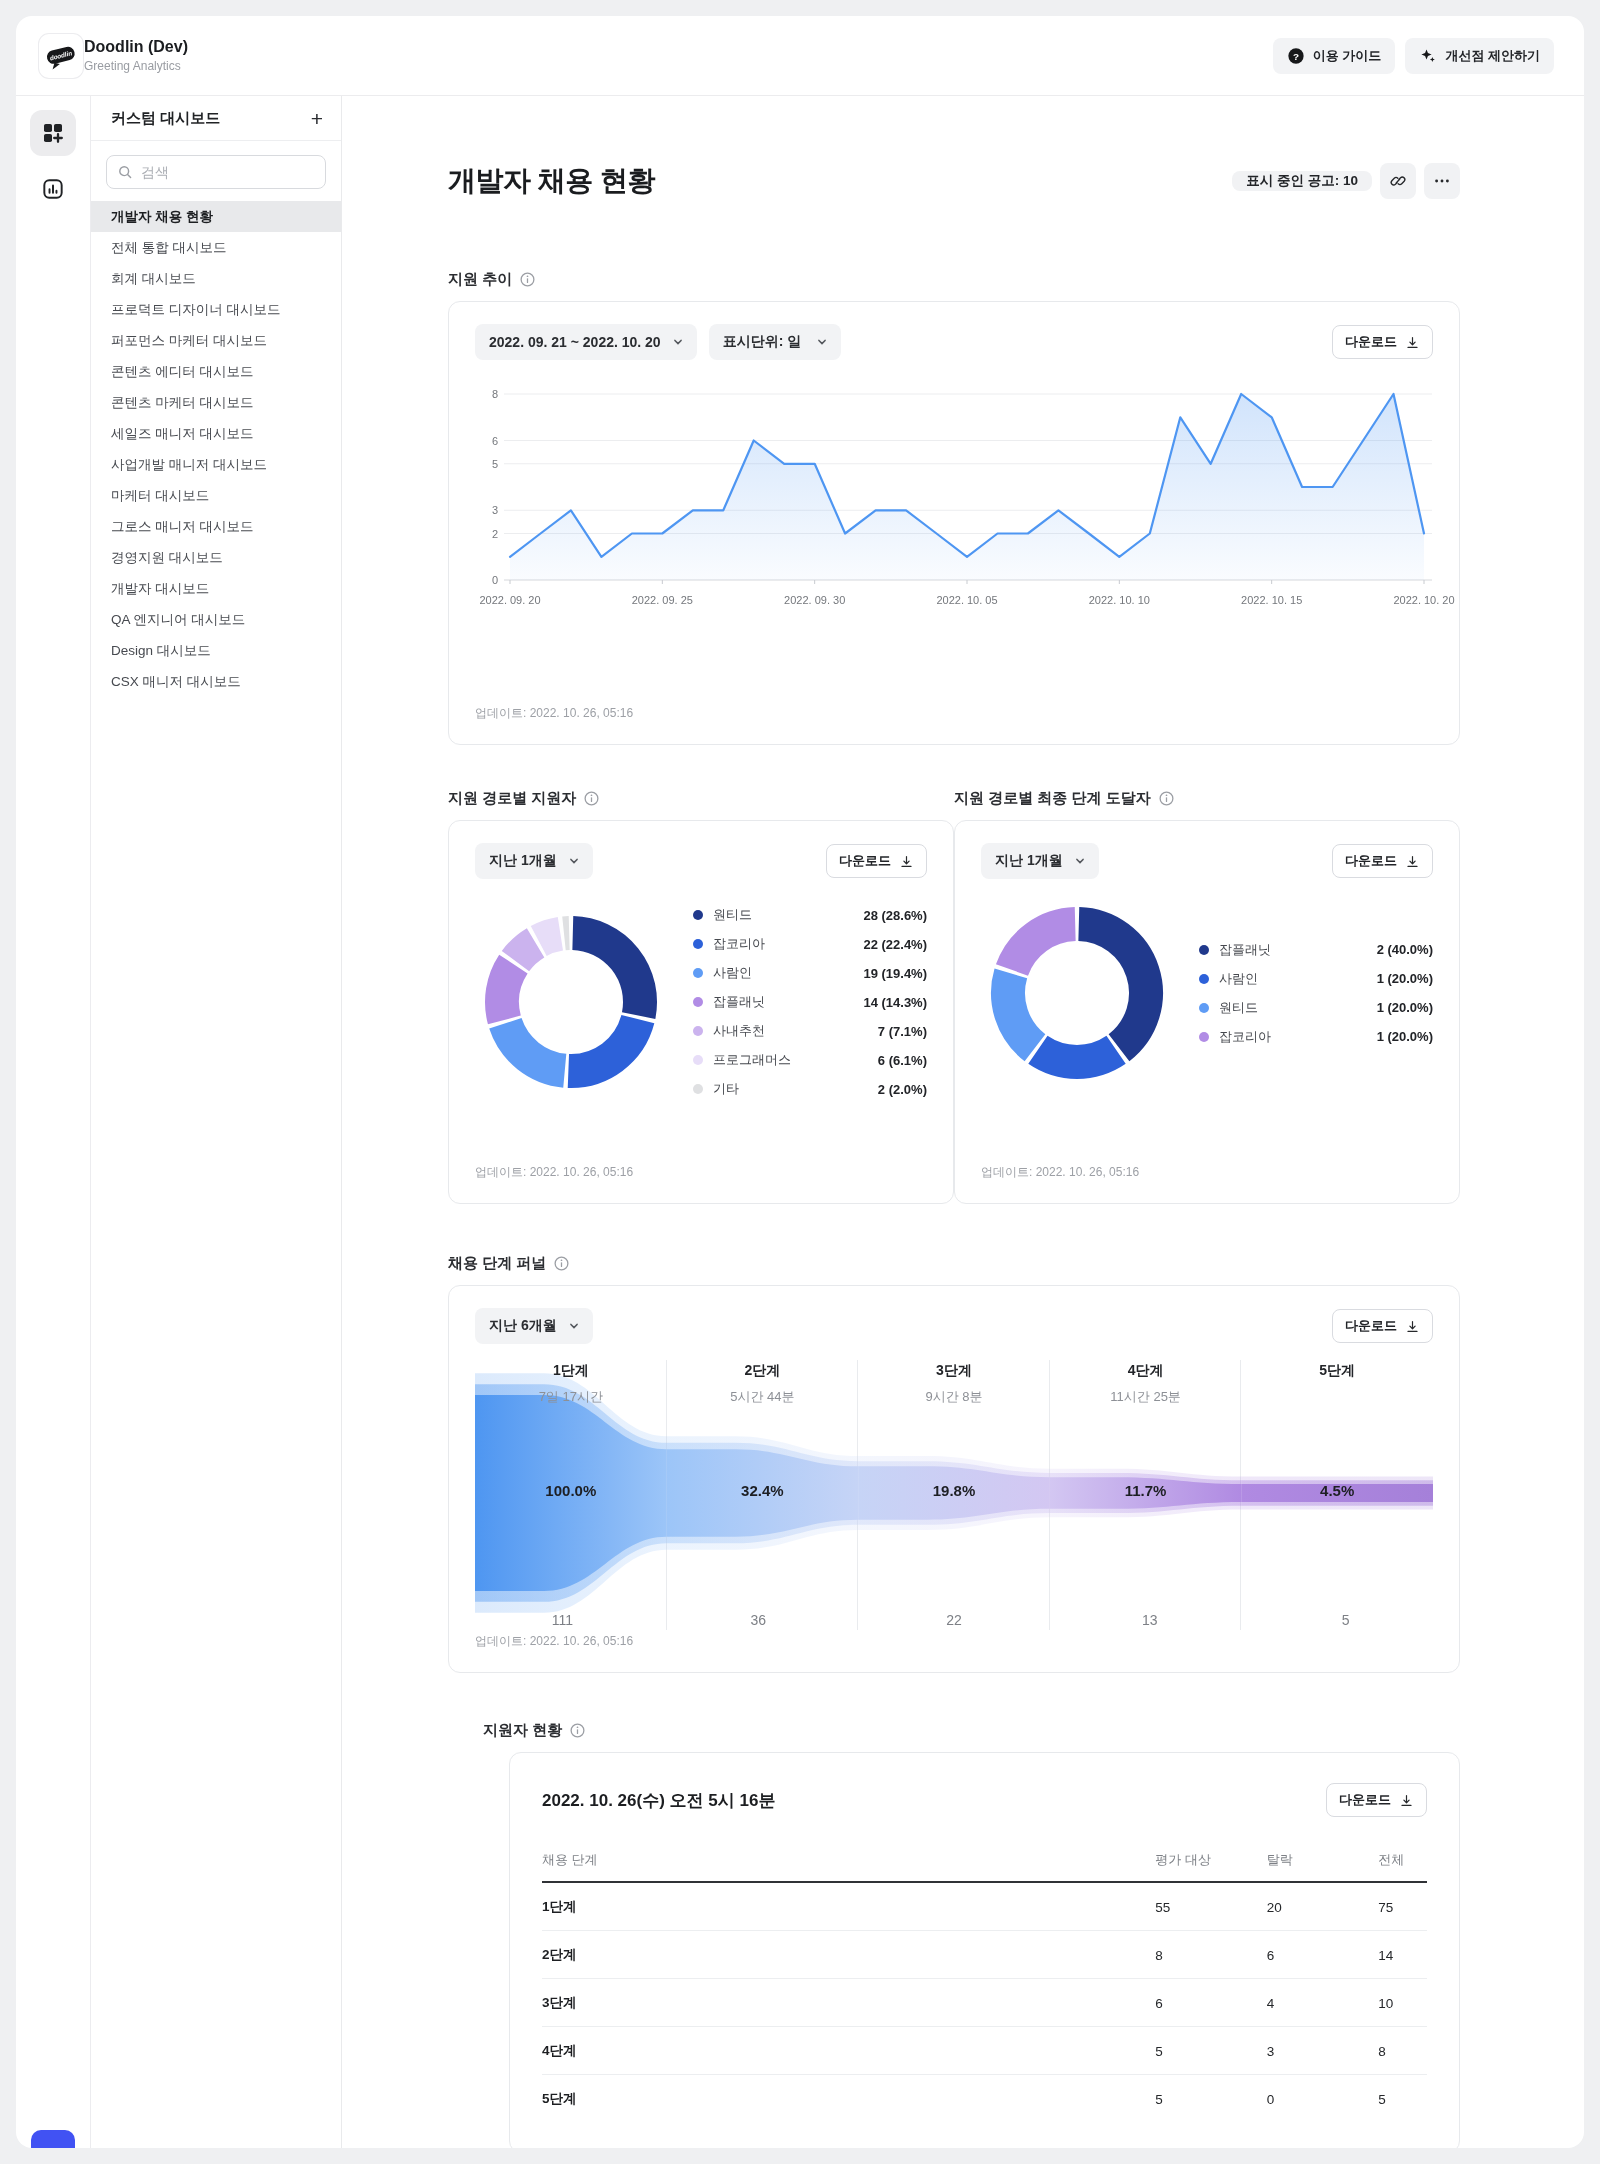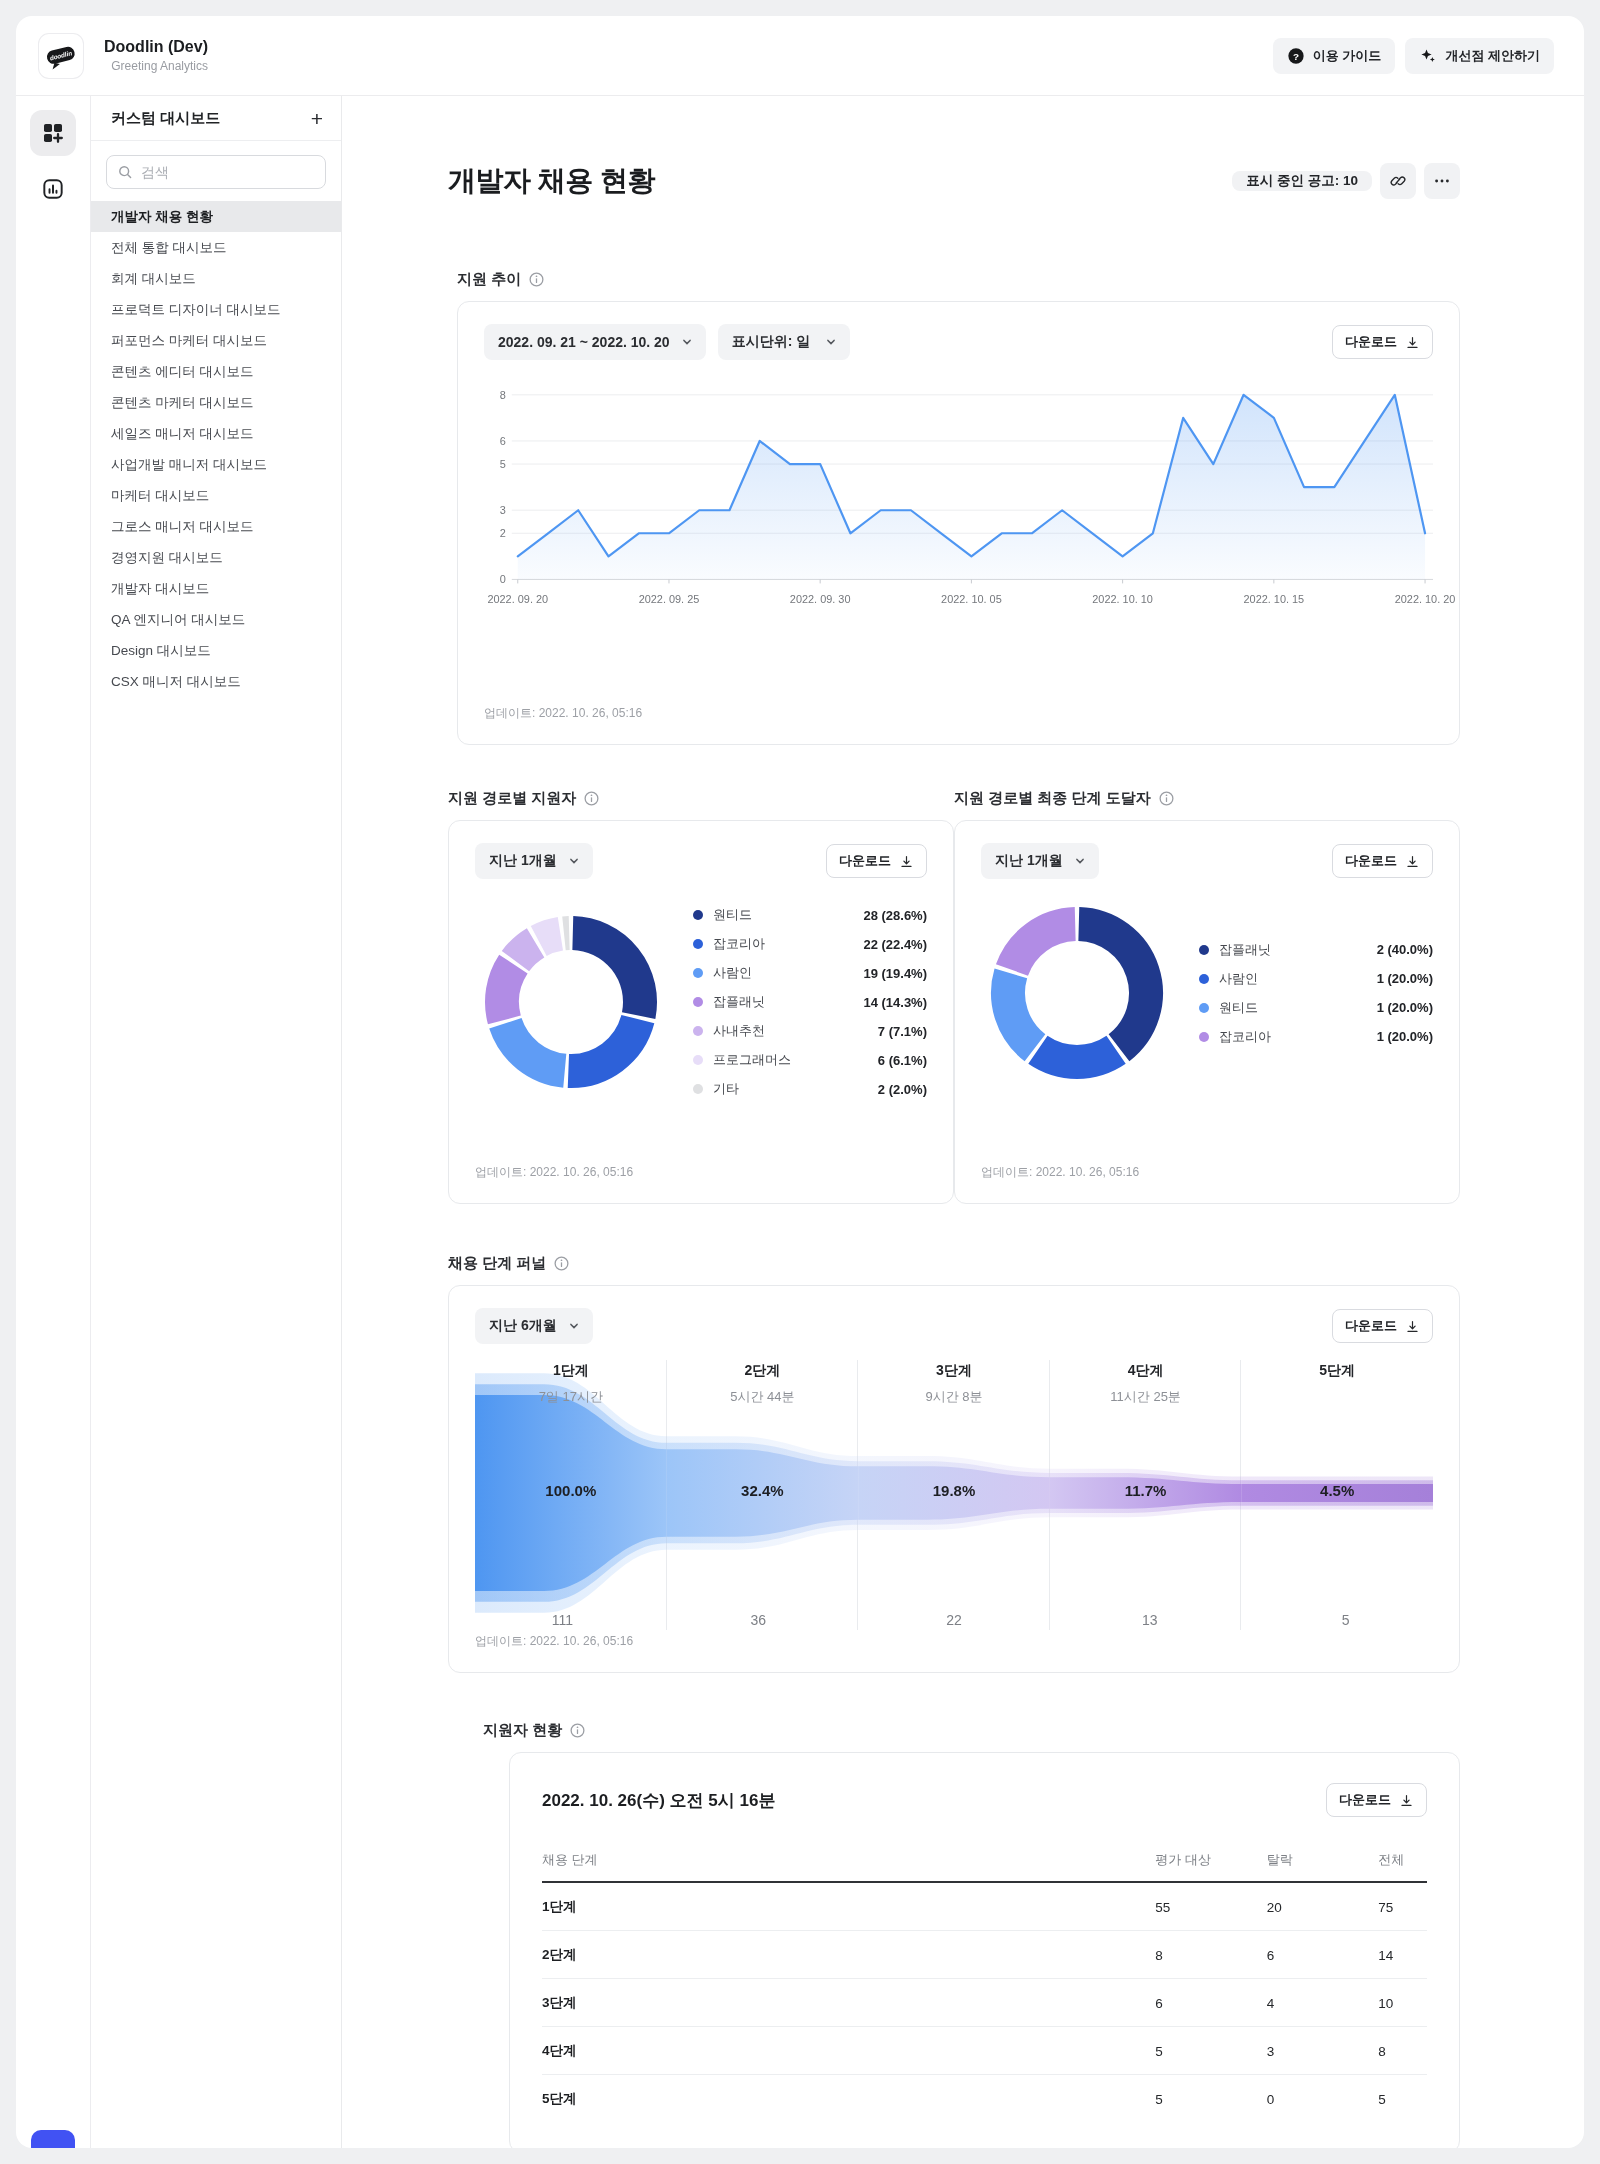--- a/index.html
+++ b/index.html
@@ -3,21 +3,21 @@
 <meta charset="utf-8">
 <style>
   * { box-sizing: border-box; margin:0; padding:0; }
   body { font-family: "Liberation Sans", sans-serif; background:#eff0f2; }
   .page { width:1600px; height:2164px; padding:16px; background:#eff0f2; }
   .app { width:1568px; height:2132px; background:#fff; border-radius:16px; overflow:hidden; display:flex; flex-direction:column; }
 
   
   .topbar { height:80px; flex:none; display:flex; align-items:center; padding:0 30px 0 22px; border-bottom:1px solid #ececee; }
   .logo { width:46px; height:46px; border-radius:11px; background:#fff; box-shadow: inset 0 0 0 1px #ececef; display:flex; align-items:center; justify-content:center; flex:none; }
-  .app-titles { margin-left:20px;text-align:right; }
+  .app-titles { margin-left:0; }
   .app-title { font-size:16px; font-weight:700; color:#1b1d20; }
   .app-sub { font-size:12px; color:#999ca2; margin-top:3px; }
   .top-actions { margin-left:auto; display:flex; gap:10px; }
   .top-btn { background:#f2f3f5; border:none; border-radius:8px; height:36px; padding:0 14px; display:flex; align-items:center; gap:8px; font-size:13px; font-weight:600; color:#222428; cursor:pointer; font-family:inherit; }
 
   .body-row { flex:1; display:flex; min-height:0; }
 
   
   .rail { width:75px; flex:none; border-right:1px solid #ececef; position:relative; display:flex; flex-direction:column; align-items:center; padding-top:14px; }
   .rail-chip { width:46px; height:46px; background:#ececee; border-radius:12px; display:flex; align-items:center; justify-content:center; cursor:pointer; }
@@ -38,21 +38,21 @@
   
   .main { flex:1; min-width:0; padding:0 0 90px 106px; overflow:hidden; }
   .content { width:1012px; }
   .title-row { margin-top:66px; display:flex; align-items:center; }
   .page-title { font-size:28px; font-weight:800; color:#1a1c1f; letter-spacing:-0.5px; }
   .badge-row { margin-left:auto; display:flex; gap:8px; align-items:center; }
   .ad-badge { background:#f1f2f4; border-radius:8px; height:20px; display:flex; align-items:center; padding:0 14px; font-size:13.5px; font-weight:600; color:#222428; }
   .icon-btn { width:36px; height:36px; background:#f1f2f4; border:none; border-radius:8px; display:flex; align-items:center; justify-content:center; cursor:pointer; }
 
   .sec-head { display:flex; align-items:center; gap:7px; font-size:15px; font-weight:600; color:#2b2d31; }
-  .sec-trend { margin-top:70px;margin-left:9px; }
+  .sec-trend { margin-top:70px; }
   .sec-row2 { margin-top:44px; display:flex; }
   .sec-funnel { margin-top:50px; }
   .sec-status { margin-top:48px;padding-left:35px; }
 
   .card { margin-top:12px; border:1px solid #e7e9ec; border-radius:12px; background:#fff; padding:22px 26px; }
   .controls { display:flex; align-items:center; }
   .dd { background:#f2f3f5; border-radius:8px; height:36px; display:flex; align-items:center; padding:0 12px 0 14px; font-size:14px; font-weight:600; color:#2b2d31; gap:10px; cursor:pointer; }
   .dd.unit { width:132px; justify-content:space-between; margin-left:12px; }
   .btn-dl { margin-left:auto; background:#fff; border:1px solid #d9dbe0; border-radius:8px; height:34px; display:flex; align-items:center; gap:8px; padding:0 12px; font-size:13px; font-weight:600; color:#222428; cursor:pointer; font-family:inherit; }
   .updated { font-size:12px; color:#9da0a6; }

